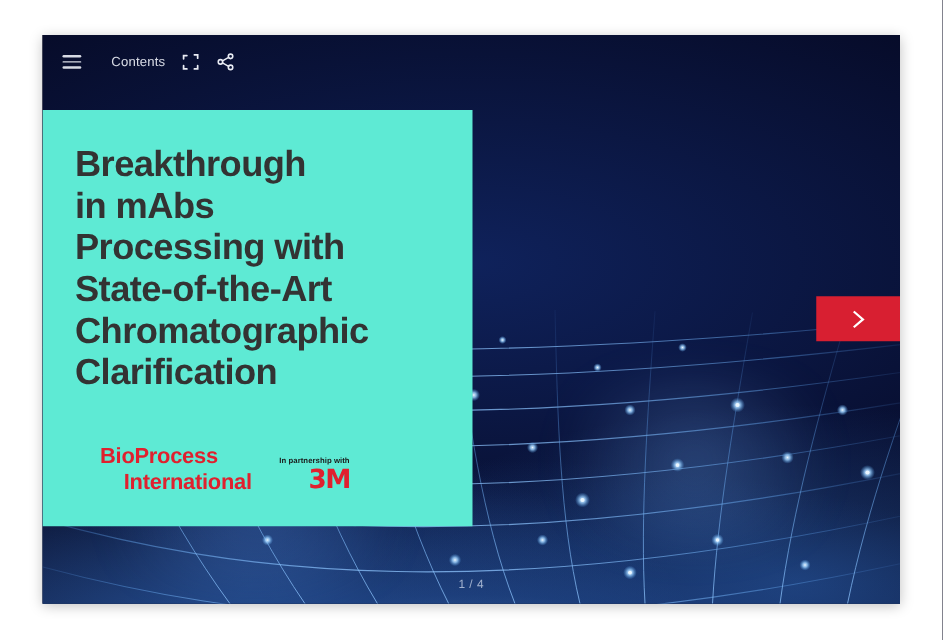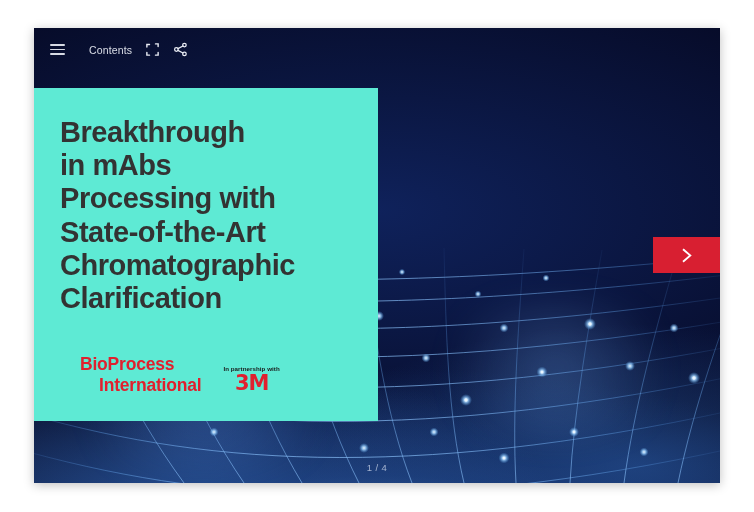--- a/index.html
+++ b/index.html
@@ -163,20 +163,21 @@
     margin-bottom: 2px;
     white-space: nowrap;
   }
   .mmm-logo {
     color: #e0202e;
     font-weight: 700;
     font-size: 21px;
     line-height: 0.95;
     letter-spacing: -1.3px;
     font-family: "DejaVu Sans", sans-serif;
+    text-align: right;
   }
 
   
   #next-page {
     position: absolute;
     right: 0;
     top: 209px;
     width: 67px;
     height: 36px;
     background: #d81f31;

